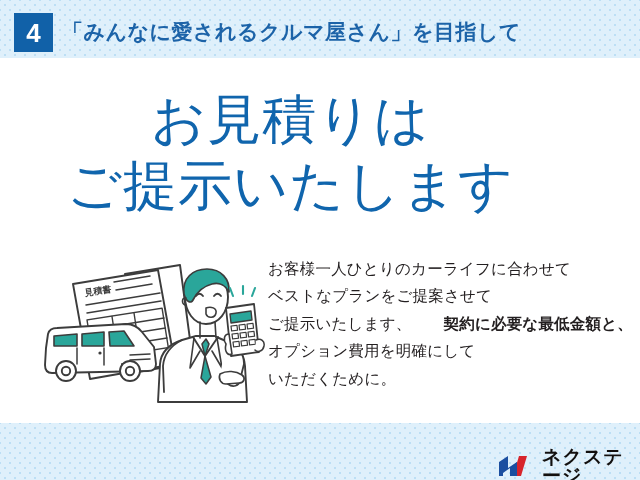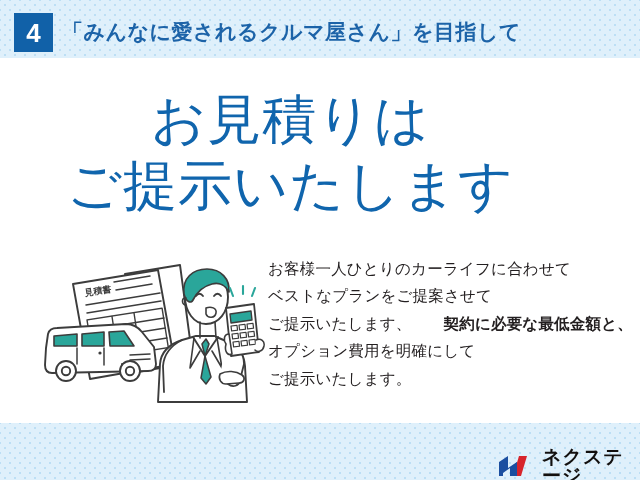--- a/index.html
+++ b/index.html
@@ -211,21 +211,21 @@
         </g>
       </g>
     </svg>
   </div>
 
   <div class="paragraph">
     <span class="ln">お客様一人ひとりのカーライフに合わせて</span>
     <span class="ln">ベストなプランをご提案させて</span>
     <span class="ln"><span>ご提示いたします、</span><span class="strong">契約に必要な最低金額と、</span></span>
     <span class="ln">オプション費用を明確にして</span>
-    <span class="ln">ご提示いたします。</span>
+    <span class="ln">いただくために。</span>
   </div>
 
   <div class="band band-footer"></div>
 
   <div class="logo">
     <span>
       <svg class="logo-mark" viewBox="0 0 38 24">
         <path d="M2 22 L2 8 L11 2 L11 14 L20 8 L20 22 L13 22 L13 14 L6 19 L6 22 Z" fill="#1b4fa0"></path>
         <path d="M22 2 L30 2 L24 22 L16 22 Z" fill="#d7242b"></path>
         <path d="M20 8 L20 22 L13 22 L13 14 Z" fill="#1b4fa0"></path>

